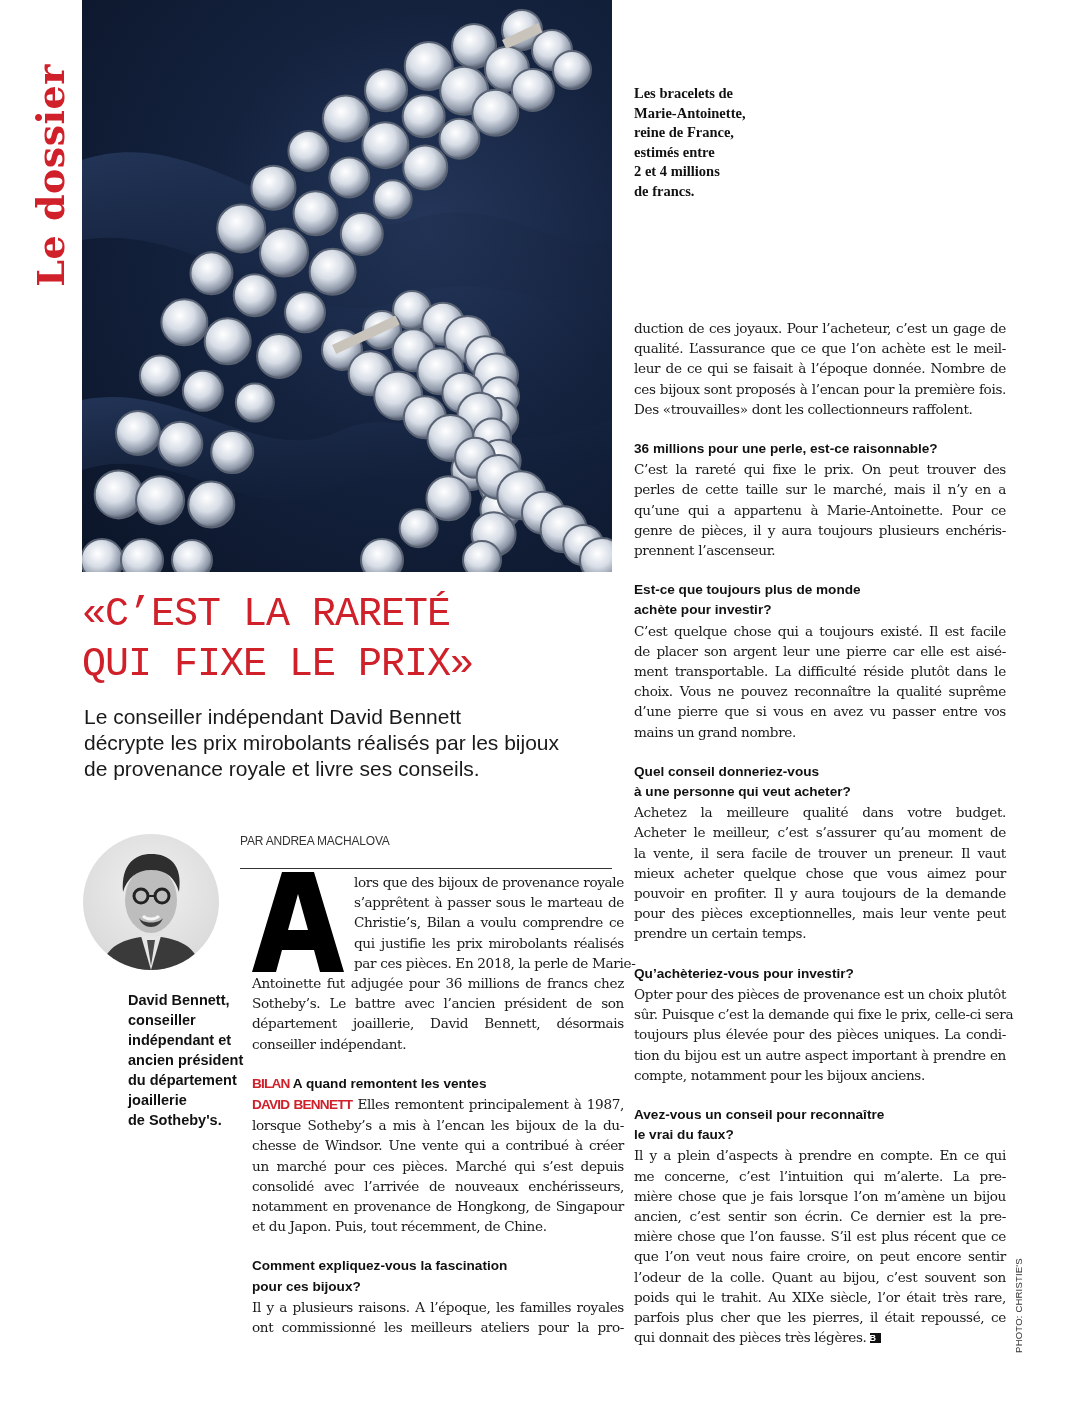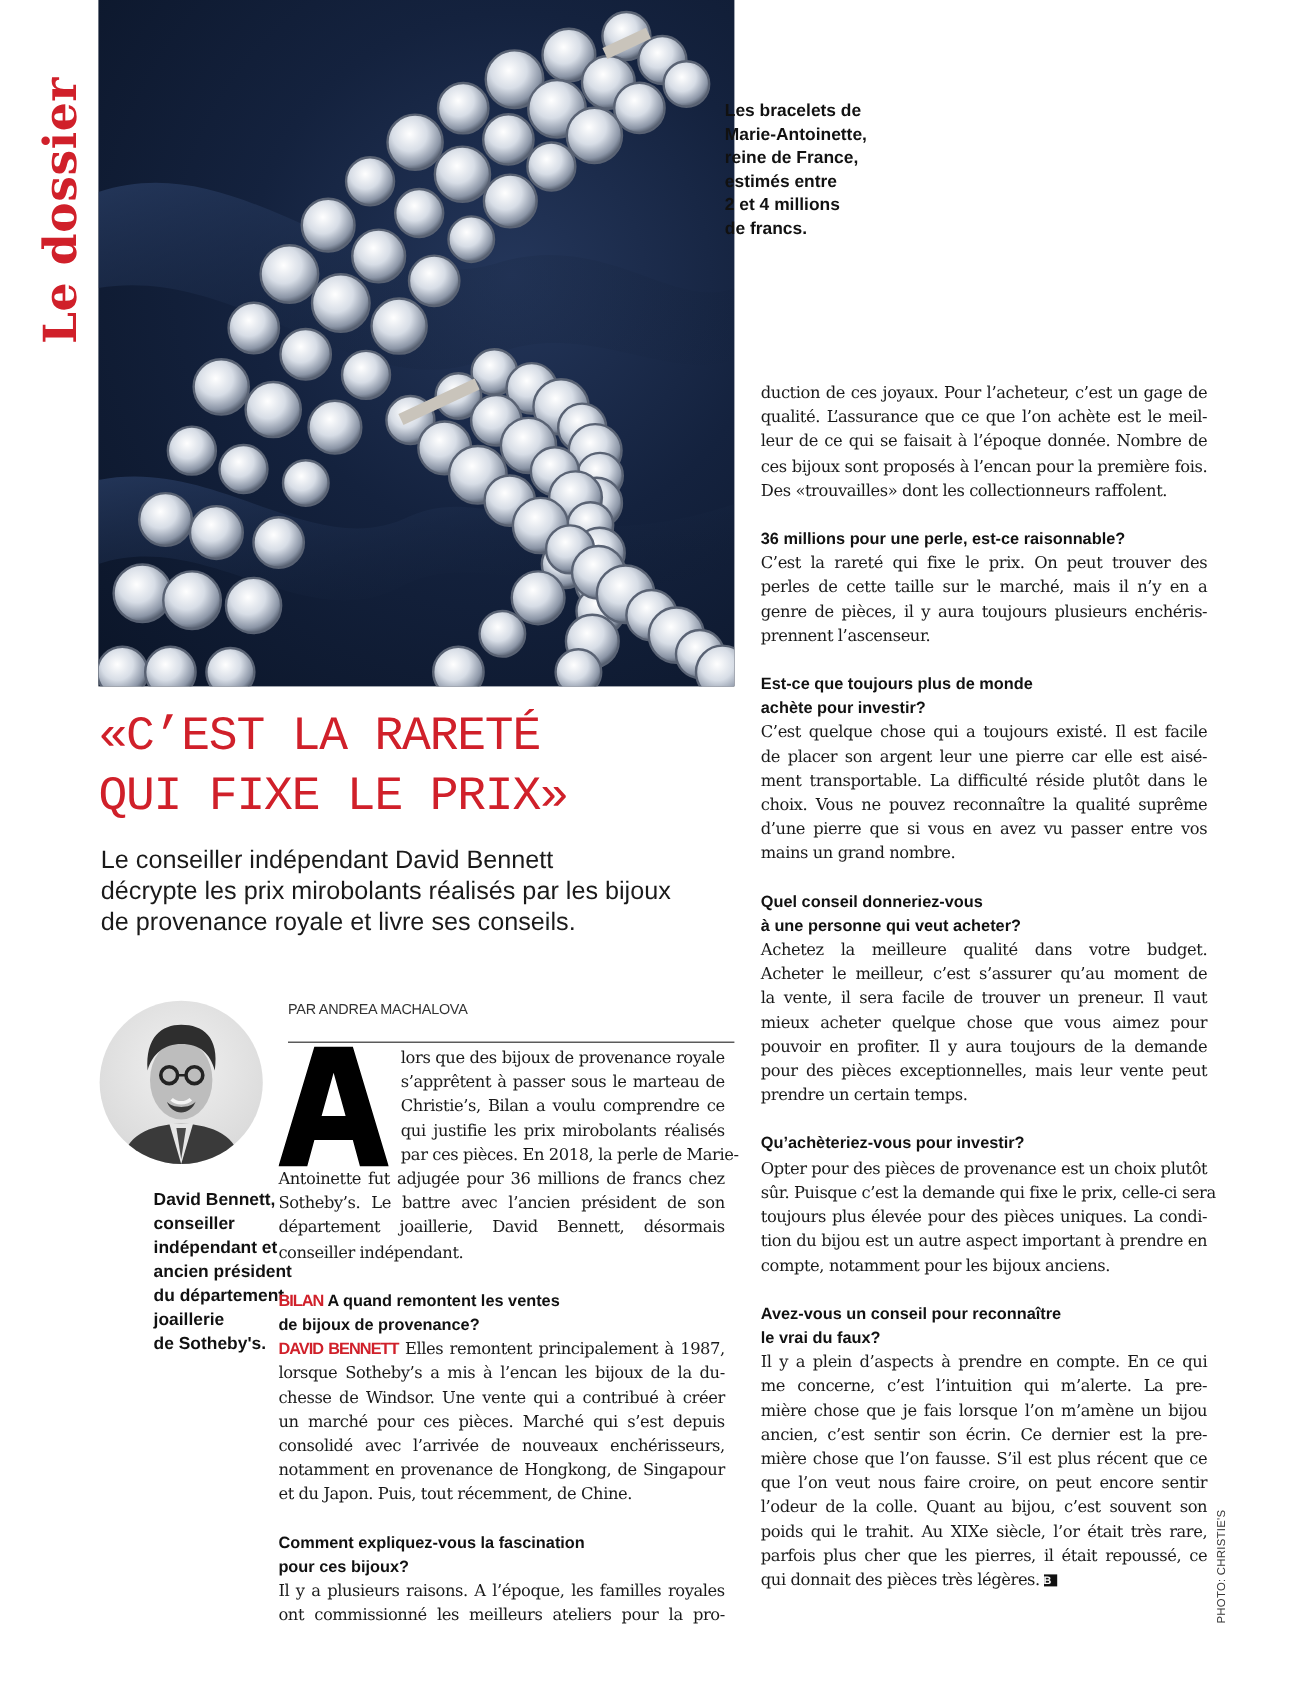--- a/index.html
+++ b/index.html
@@ -15,22 +15,22 @@
     color: #d0202a; letter-spacing: 0.5px;
   }
 
   .hero {
     position: absolute; left: 82px; top: 0; width: 530px; height: 572px; overflow: hidden;
     background: radial-gradient(ellipse at 65% 40%, #24365a 0%, #14223e 45%, #0b1528 100%);
   }
   .hero svg { position: absolute; left: 0; top: 0; width: 100%; height: 100%; }
 
   .caption {
-    position: absolute; left: 604px; top: 84px; width: 170px;
-    font-family: Liberation Sans, sans-serif; font-weight: bold; font-size: 14.5px; line-height: 19.5px;
+    position: absolute; left: 634px; top: 84px; width: 170px;
+    font-family: Liberation Serif, serif; font-weight: bold; font-size: 14.5px; line-height: 19.5px;
     color: #111;
   }
   .caption div { white-space: nowrap; }
 
   .headline {
     position: absolute; left: 82px; top: 590px; width: 520px;
     font-family: Liberation Mono, monospace; font-weight: normal; font-size: 40px; line-height: 50px;
     color: #d0202a; letter-spacing: -1px;
   }
   .headline div { white-space: nowrap; }
@@ -56,21 +56,21 @@
   .byline {
     position: absolute; left: 240px; top: 834px; width: 372px;
     font-family: "Liberation Sans", sans-serif; font-size: 12px; color: #333;
     padding-bottom: 20px; border-bottom: 1px solid #333; letter-spacing: -0.2px;
   }
 
   .col {
     position: absolute; font-family: "DejaVu Serif", serif; font-size: 13.6px; line-height: 20.2px; color: #1a1a1a;
     letter-spacing: -0.35px;
   }
-  .col-left { left: 232px; top: 856px; width: 372px; }
+  .col-left { left: 252px; top: 856px; width: 372px; }
   .col-right { left: 634px; top: 318px; width: 372px; }
   .col .line { display: block; white-space: nowrap; text-align: justify; text-align-last: justify; }
   .col .line.last { text-align-last: left; }
 
   .q {
     font-family: "Liberation Sans", sans-serif; font-weight: bold; font-size: 13.6px; line-height: 20.2px;
     color: #111; letter-spacing: 0; white-space: nowrap;
   }
   .q .line { text-align-last: left; }
   .gap { height: 20px; }
@@ -260,21 +260,20 @@
     <span class="line indent">par ces pièces. En 2018, la perle de Marie-</span>
     <span class="line">Antoinette fut adjugée pour 36 millions de francs chez</span>
     <span class="line">Sotheby’s. Le battre avec l’ancien président de son</span>
     <span class="line">département joaillerie, David Bennett, désormais</span>
     <span class="line last">conseiller indépendant.</span>
   </div>
 
   <div class="gap"></div>
   <div class="q">
     <span class="line"><span class="red-tag">BILAN</span> <span>A quand remontent les ventes</span></span>
-    <span class="line">de bijoux de provenance?</span>
   </div>
   <div>
     <span class="line"><span class="red-tag">DAVID BENNETT</span> <span>Elles remontent principalement à 1987,</span></span>
     <span class="line">lorsque Sotheby’s a mis à l’encan les bijoux de la du-</span>
     <span class="line">chesse de Windsor. Une vente qui a contribué à créer</span>
     <span class="line">un marché pour ces pièces. Marché qui s’est depuis</span>
     <span class="line">consolidé avec l’arrivée de nouveaux enchérisseurs,</span>
     <span class="line">notamment en provenance de Hongkong, de Singapour</span>
     <span class="line last">et du Japon. Puis, tout récemment, de Chine.</span>
   </div>
@@ -299,20 +298,21 @@
     <span class="line last">Des «trouvailles» dont les collectionneurs raffolent.</span>
   </div>
 
   <div class="gap"></div>
   <div class="q">
     <span class="line">36 millions pour une perle, est-ce raisonnable?</span>
   </div>
   <div>
     <span class="line">C’est la rareté qui fixe le prix. On peut trouver des</span>
     <span class="line">perles de cette taille sur le marché, mais il n’y en a</span>
+    <span class="line">qu’une qui a appartenu à Marie-Antoinette. Pour ce</span>
     <span class="line">genre de pièces, il y aura toujours plusieurs enchéris-</span>
     <span class="line last">prennent l’ascenseur.</span>
   </div>
 
   <div class="gap"></div>
   <div class="q">
     <span class="line">Est-ce que toujours plus de monde</span>
     <span class="line">achète pour investir?</span>
   </div>
   <div>

